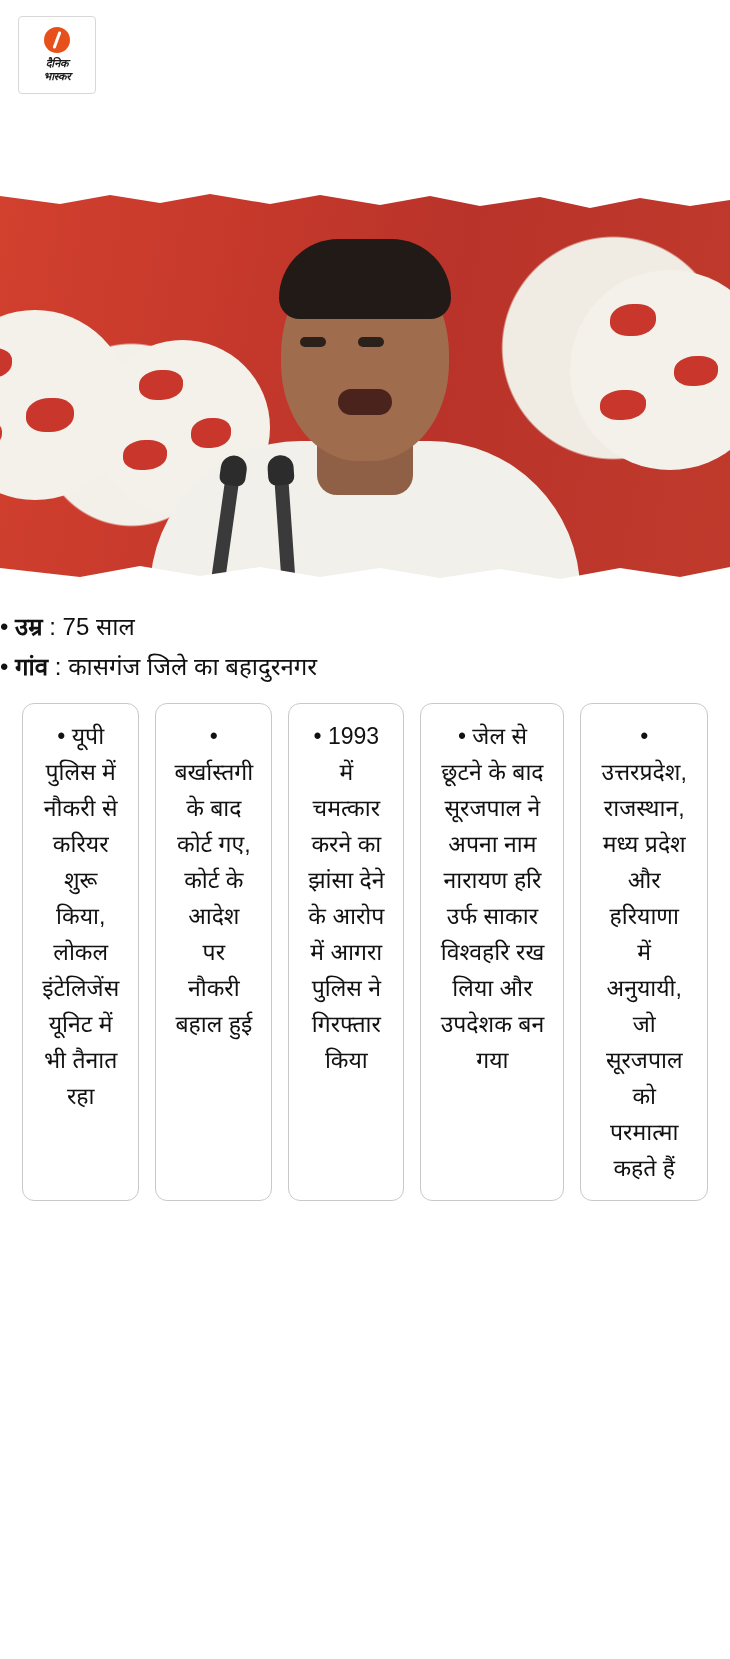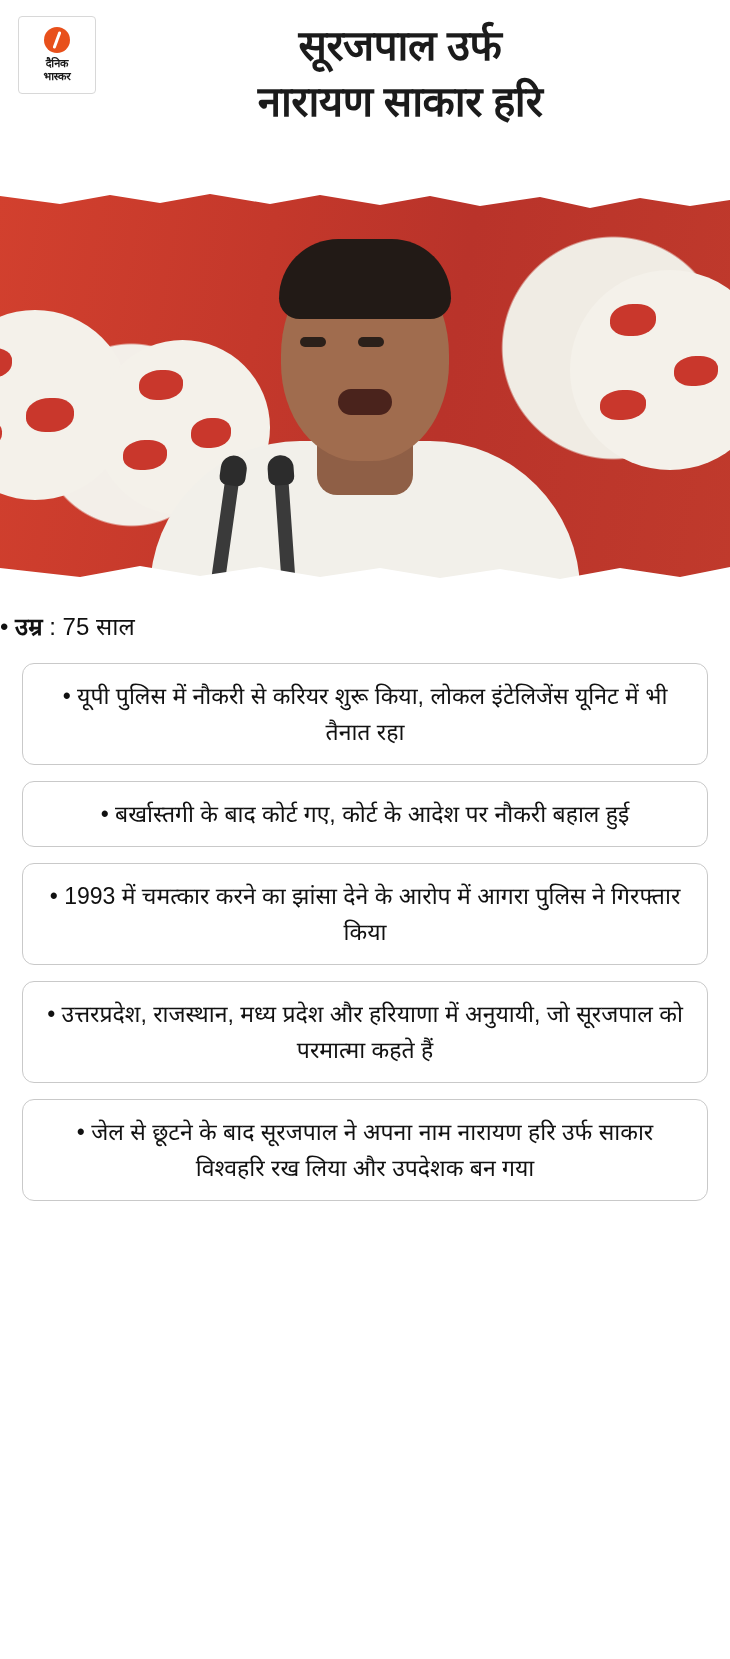--- a/index.html
+++ b/index.html
@@ -29,20 +29,21 @@
     height: 76px;
     margin: 16px 0 0 18px;
     border: 1px solid #d8d8d8;
     border-radius: 4px;
     display: flex;
     flex-direction: column;
     align-items: center;
     justify-content: center;
     flex: 0 0 auto;
     background: #ffffff;
+    font-style: italic;
   }
   .logo-mark {
     width: 26px;
     height: 26px;
     border-radius: 50%;
     background: #e8501b;
     position: relative;
     margin-bottom: 4px;
   }
   .logo-mark::after {
@@ -229,21 +230,21 @@
     line-height: 40px;
     color: #111111;
   }
   .fact-line .bullet { color: #111; }
   .fact-line b { font-weight: bold; }
 
   
   .cards {
     padding: 10px 22px 16px 22px;
     display: flex;
-    flex-direction: column;
+    flex-direction: row;
     gap: 16px;
   }
   .card {
     border: 1.5px solid #c9c9c9;
     border-radius: 12px;
     padding: 14px 18px;
     text-align: center;
     font-size: 23px;
     line-height: 36px;
     color: #111111;
@@ -253,24 +254,20 @@
 </head>
 <body>
 
 <div class="header">
   <div class="logo-box">
     <div class="logo-mark"></div>
     <div class="logo-text">
       <div>दैनिक</div>
       <div>भास्कर</div>
     </div>
-  </div>
-  <div class="title-wrap">
-    <div class="title">सूरजपाल उर्फ</div>
-    <div class="title">नारायण साकार हरि</div>
   </div>
 </div>
 
 <div class="photo-band">
   <div class="photo-inner"></div>
 
   <div class="pat p1">
     <span class="dot d1"></span>
       <span class="dot d2"></span>
       <span class="dot d3"></span>
@@ -304,21 +301,25 @@
 
   <div class="torn-top"></div>
   <div class="torn-bottom"></div>
 </div>
 
 <div class="facts">
   <div class="fact-line">
     <span class="bullet">•</span>
     <b>उम्र</b><span> : </span><span>75 साल</span>
   </div>
+  <div class="fact-line">
+    <span class="bullet">•</span>
+    <b>गांव</b><span> : </span><span>कासगंज जिले का बहादुरनगर</span>
+  </div>
 </div>
 
 <div class="cards">
   <div class="card">• यूपी पुलिस में नौकरी से करियर शुरू किया, लोकल इंटेलिजेंस यूनिट में भी तैनात रहा</div>
   <div class="card">• बर्खास्तगी के बाद कोर्ट गए, कोर्ट के आदेश पर नौकरी बहाल हुई</div>
   <div class="card">• 1993 में चमत्कार करने का झांसा देने के आरोप में आगरा पुलिस ने गिरफ्तार किया</div>
+  <div class="card">• जेल से छूटने के बाद सूरजपाल ने अपना नाम नारायण हरि उर्फ साकार विश्वहरि रख लिया और उपदेशक बन गया</div>
   <div class="card">• उत्तरप्रदेश, राजस्थान, मध्य प्रदेश और हरियाणा में अनुयायी, जो सूरजपाल को परमात्मा कहते हैं</div>
-  <div class="card">• जेल से छूटने के बाद सूरजपाल ने अपना नाम नारायण हरि उर्फ साकार विश्वहरि रख लिया और उपदेशक बन गया</div>
 </div>
 
 </body></html>

